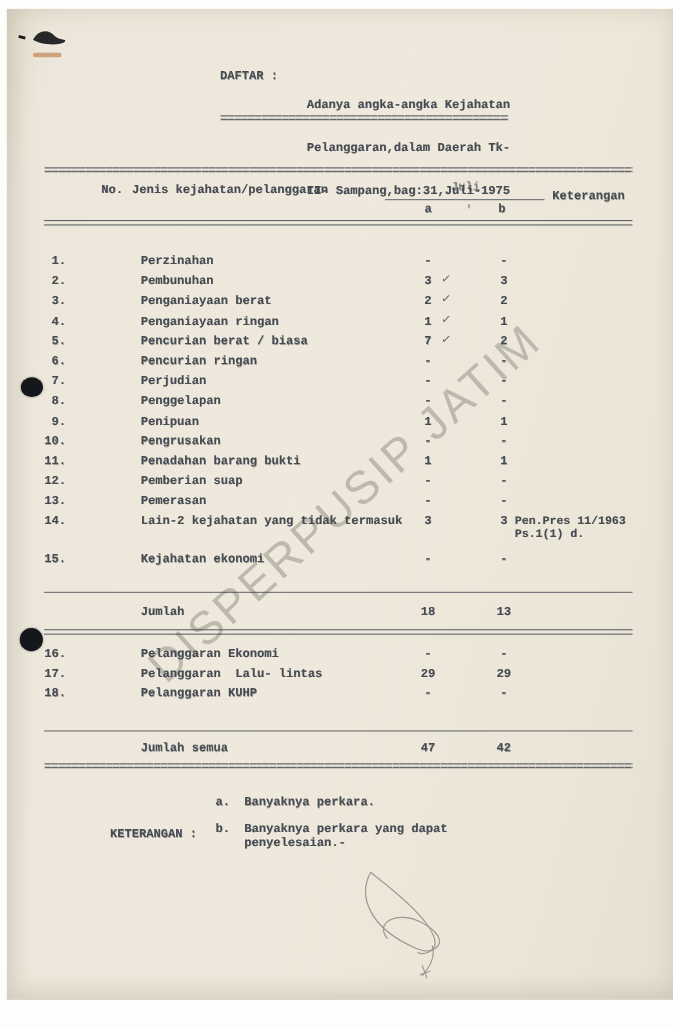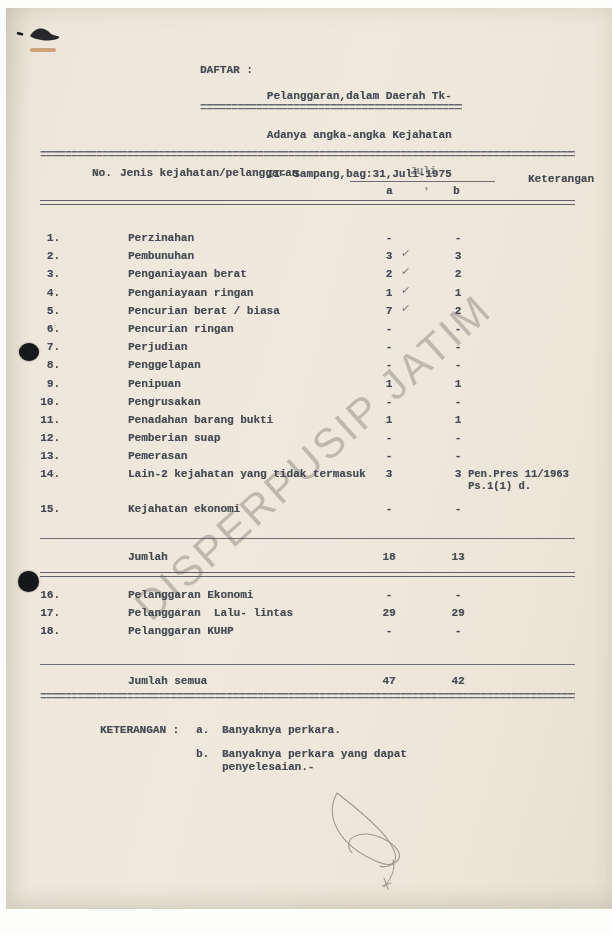--- a/index.html
+++ b/index.html
@@ -12,21 +12,21 @@
   .ink{color:#464b53;font-size:11px;line-height:13px;font-weight:700;
        text-shadow:0.4px 0.4px 0.5px rgba(70,75,83,.45);white-space:pre;}
   .abs{position:absolute;}
   
   .eqline{position:absolute;overflow:hidden;white-space:nowrap;height:9px;
           font:700 12px/9px "Liberation Mono","DejaVu Sans Mono",monospace;
           color:#4d525a;letter-spacing:-1px;opacity:.85;}
   .thinline{position:absolute;border-top:1.4px solid #4b5058;opacity:.8;}
   .dblline{position:absolute;height:3.4px;border-top:1.6px solid #474c54;border-bottom:1.4px solid #474c54;opacity:.85;}
   
-  #title-block{left:200px;top:64px;display:flex;gap:14px;}
+  #title-block{left:200px;top:64px;display:flex;gap:26px;}
   
   .rows{position:absolute;left:0;width:612px;}
   #rows-main{top:232px;}
   #rows-main .trow:nth-child(15){margin-top:16px;}
   #rows-extra{top:589px;}
   .trow{position:relative;height:18.2px;}
   .cell{position:absolute;top:0;white-space:pre;}
   .c-no{left:30px;width:30px;text-align:right;}
   .c-label{left:108px;padding-left:20px;}
   .c-a{left:371px;width:36px;text-align:center;}
@@ -62,62 +62,62 @@
   <div class="abs" id="ink-smudge"></div>
 
   <div class="abs" id="watermark">DISPERPUSIP JATIM</div>
 
   <div class="hole" id="hole-1"></div>
   <div class="hole" id="hole-2"></div>
 
   <div class="abs ink" id="title-block">
     <span>DAFTAR :</span>
     <span>
+      <span style="display:block">Adanya angka-angka Kejahatan</span>
       <span style="display:block">Pelanggaran,dalam Daerah Tk-</span>
-      <span style="display:block">Adanya angka-angka Kejahatan</span>
       <span style="display:block">II- Sampang,bag:31,Juli-1975</span>
     </span>
   </div>
   <div class="eqline" style="left:200px;top:104px;width:262px;">==============================================================================================================</div>
 
   <div class="eqline" style="left:40px;top:151px;width:535px;">==============================================================================================================</div>
   <div class="thinline" style="left:350px;top:181px;width:145px;"></div>
   <div class="dblline" style="left:40px;top:200px;width:535px;"></div>
   <div class="thinline" style="left:40px;top:538px;width:535px;"></div>
   <div class="dblline" style="left:40px;top:572px;width:535px;"></div>
   <div class="thinline" style="left:40px;top:664px;width:535px;"></div>
   <div class="eqline" style="left:40px;top:693px;width:535px;">==============================================================================================================</div>
 
   <div class="abs ink" style="left:44px;top:167px;margin-left:48px;">No.</div>
   <div class="abs ink" style="left:120px;top:167px;">Jenis kejahatan/pelanggaran</div>
   <div class="abs ink" style="left:410px;top:165px;opacity:.6;">Juli</div>
   <div class="abs ink" style="left:386px;top:185px;">a</div>
   <div class="abs ink" style="left:423px;top:186px;opacity:.55;">'</div>
   <div class="abs ink" style="left:453px;top:185px;">b</div>
-  <div class="abs ink" style="left:528px;top:173px;">Keterangan</div>
+  <div class="abs ink" style="left:502px;top:173px;">Keterangan</div>
 
   <div class="rows ink" id="rows-main"><div class="trow"><span class="cell c-no">1.</span><span class="cell c-label">Perzinahan</span><span class="cell c-a">-</span><span class="cell c-b">-</span></div><div class="trow"><span class="cell c-no">2.</span><span class="cell c-label">Pembunuhan</span><span class="cell c-a">3</span><span class="cell c-check">✓</span><span class="cell c-b">3</span></div><div class="trow"><span class="cell c-no">3.</span><span class="cell c-label">Penganiayaan berat</span><span class="cell c-a">2</span><span class="cell c-check">✓</span><span class="cell c-b">2</span></div><div class="trow"><span class="cell c-no">4.</span><span class="cell c-label">Penganiayaan ringan</span><span class="cell c-a">1</span><span class="cell c-check">✓</span><span class="cell c-b">1</span></div><div class="trow"><span class="cell c-no">5.</span><span class="cell c-label">Pencurian berat / biasa</span><span class="cell c-a">7</span><span class="cell c-check">✓</span><span class="cell c-b">2</span></div><div class="trow"><span class="cell c-no">6.</span><span class="cell c-label">Pencurian ringan</span><span class="cell c-a">-</span><span class="cell c-b">-</span></div><div class="trow"><span class="cell c-no">7.</span><span class="cell c-label">Perjudian</span><span class="cell c-a">-</span><span class="cell c-b">-</span></div><div class="trow"><span class="cell c-no">8.</span><span class="cell c-label">Penggelapan</span><span class="cell c-a">-</span><span class="cell c-b">-</span></div><div class="trow"><span class="cell c-no">9.</span><span class="cell c-label">Penipuan</span><span class="cell c-a">1</span><span class="cell c-b">1</span></div><div class="trow"><span class="cell c-no">10.</span><span class="cell c-label">Pengrusakan</span><span class="cell c-a">-</span><span class="cell c-b">-</span></div><div class="trow"><span class="cell c-no">11.</span><span class="cell c-label">Penadahan barang bukti</span><span class="cell c-a">1</span><span class="cell c-b">1</span></div><div class="trow"><span class="cell c-no">12.</span><span class="cell c-label">Pemberian suap</span><span class="cell c-a">-</span><span class="cell c-b">-</span></div><div class="trow"><span class="cell c-no">13.</span><span class="cell c-label">Pemerasan</span><span class="cell c-a">-</span><span class="cell c-b">-</span></div><div class="trow"><span class="cell c-no">14.</span><span class="cell c-label">Lain-2 kejahatan yang tidak termasuk</span><span class="cell c-a">3</span><span class="cell c-b">3</span><span class="cell c-remark">Pen.Pres 11/1963
 Ps.1(1) d.</span></div><div class="trow"><span class="cell c-no">15.</span><span class="cell c-label">Kejahatan ekonomi</span><span class="cell c-a">-</span><span class="cell c-b">-</span></div></div>
 
   <div class="abs ink" style="left:0;top:551px;width:612px;height:18px;">
     <span class="cell c-label">Jumlah</span>
     <span class="cell c-a">18</span>
     <span class="cell c-b">13</span>
   </div>
 
   <div class="rows ink" id="rows-extra"><div class="trow"><span class="cell c-no">16.</span><span class="cell c-label">Pelanggaran Ekonomi</span><span class="cell c-a">-</span><span class="cell c-b">-</span></div><div class="trow"><span class="cell c-no">17.</span><span class="cell c-label">Pelanggaran  Lalu- lintas</span><span class="cell c-a">29</span><span class="cell c-b">29</span></div><div class="trow"><span class="cell c-no">18.</span><span class="cell c-label">Pelanggaran KUHP</span><span class="cell c-a">-</span><span class="cell c-b">-</span></div></div>
 
   <div class="abs ink" style="left:0;top:675px;width:516px;height:18px;">
     <span class="cell c-label">Jumlah semua</span>
     <span class="cell c-a">47</span>
     <span class="cell c-b">42</span>
   </div>
 
   <div class="abs ink" style="left:0;top:724px;width:612px;">
-    <span class="cell" style="left:100px;">KETERANGAN :</span>
+    <span class="cell" style="left:100px;margin-top:29px;">KETERANGAN :</span>
     <span class="cell" style="left:196px;">a.</span>
     <span class="cell" style="left:222px;">Banyaknya perkara.</span>
     <span class="cell" style="left:196px;top:24px;">b.</span>
     <span class="cell fn" style="left:222px;top:24px;white-space:pre-line;">Banyaknya perkara yang dapat
 penyelesaian.-</span>
   </div>
 
   <svg class="abs" style="left:300px;top:790px;" width="200" height="110" viewBox="0 0 200 110">
     <g fill="none" stroke="#8f8c83" stroke-width="1.1" opacity=".85" stroke-linecap="round">
       <path d="M37,3 C25,25 36,54 78,72 C95,79 102,70 88,50 C75,32 47,11 37,3"></path>

